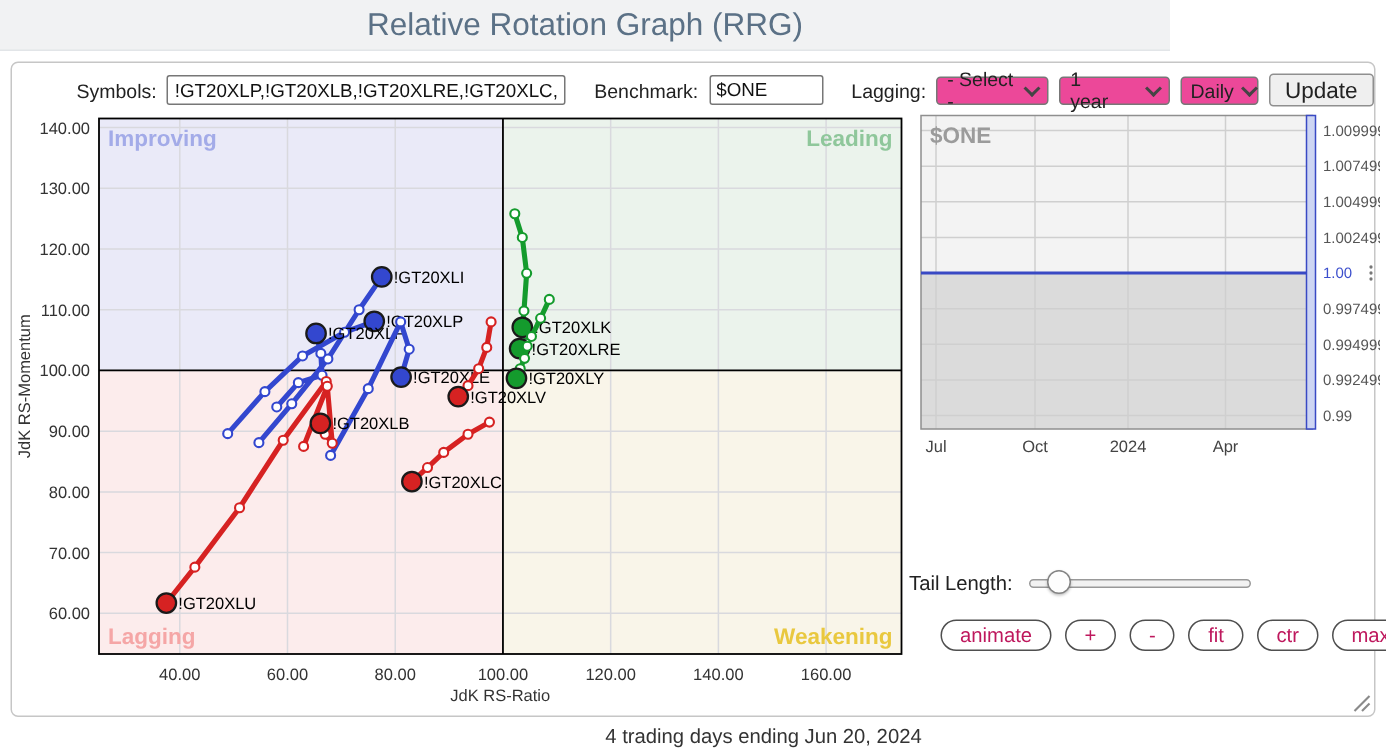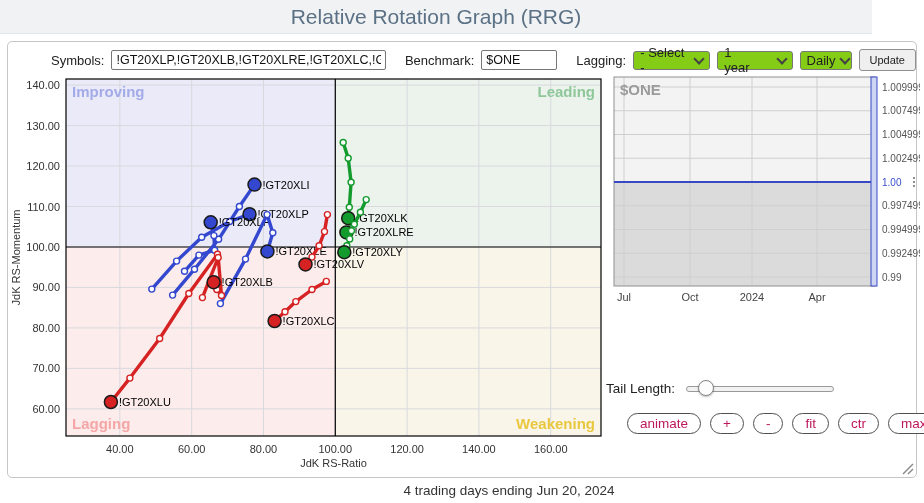--- a/index.html
+++ b/index.html
@@ -1,37 +1,37 @@
 <!DOCTYPE html>
 <html><head>
 <meta charset="utf-8">
 <style>
   html,body{margin:0;padding:0;}
   body{width:924px;height:503px;position:relative;overflow:hidden;background:#fff;
        font-family:"Liberation Sans",sans-serif;}
-  .header{position:absolute;left:0;top:0;width:872px;height:33px;background:#f1f2f3;
+  .header{position:absolute;left:0;top:0;width:780px;height:33px;background:#f1f2f3;
           border-bottom:1px solid #e2e5e8;text-align:center;}
   .page-title{line-height:33px;font-size:21px;color:#5b7186;}
   .panel{position:absolute;left:7px;top:41px;width:908px;height:435px;background:#fff;
          border:1px solid #c6c6c6;border-radius:5px;}
   .toolbar{position:absolute;left:0;top:7px;width:100%;display:flex;align-items:center;
            gap:7px;padding-left:31px;font-size:13px;color:#222;box-sizing:border-box;}
   .tb-label{white-space:nowrap;margin-left:12px;}
   input.tb-input{height:16px;border:1px solid #777;border-radius:2px;font-size:12.5px;
                  font-family:inherit;padding:1px 4px;color:#111;}
   #symbols-input{width:268px;}
   #benchmark-input{width:66px;}
   .select{display:inline-flex;align-items:center;justify-content:space-between;
-          border:1px solid #777;border-radius:3px;height:19px;padding:0 6px;background:#84cc16;
+          border:1px solid #777;border-radius:3px;height:19px;padding:0 6px;background:#ec4899;
           cursor:pointer;box-sizing:border-box;}
   .sel-groups{width:78px;} .sel-period{width:76px;gap:18px;} .sel-freq{width:52px;}
   .chev{width:6px;height:6px;border-right:2px solid #444;border-bottom:2px solid #444;
         transform:rotate(45deg);margin-top:-3px;flex:none;margin-left:6px;}
   .btn-update{height:22px;border:1px solid #8f8f8f;border-radius:3px;background:#efefef;
-              font-size:11px;color:#222;padding:0 10px;font-family:inherit;cursor:pointer;}
+              font-size:15px;color:#222;padding:0 10px;font-family:inherit;cursor:pointer;}
   #rrg-svg{position:absolute;left:0;top:30px;}
   #mini-svg{position:absolute;left:597px;top:30px;}
   .controls{position:absolute;left:598px;top:339px;width:315px;font-size:13.5px;color:#222;}
   .tail-row{display:flex;align-items:center;}
   .slider{position:relative;width:146px;height:4px;border:1px solid #999;border-radius:3px;
           background:#f2f2f2;margin:0 10px 0 11px;flex:none;}
   .slider-handle{position:absolute;left:11px;top:-7px;width:16px;height:16px;border-radius:50%;
           background:#fdfdfd;border:1px solid #848484;box-sizing:border-box;
           box-shadow:0 1px 2px rgba(0,0,0,.25);cursor:pointer;}
   .btn-row{display:flex;gap:9px;margin-top:17px;margin-left:21px;}

